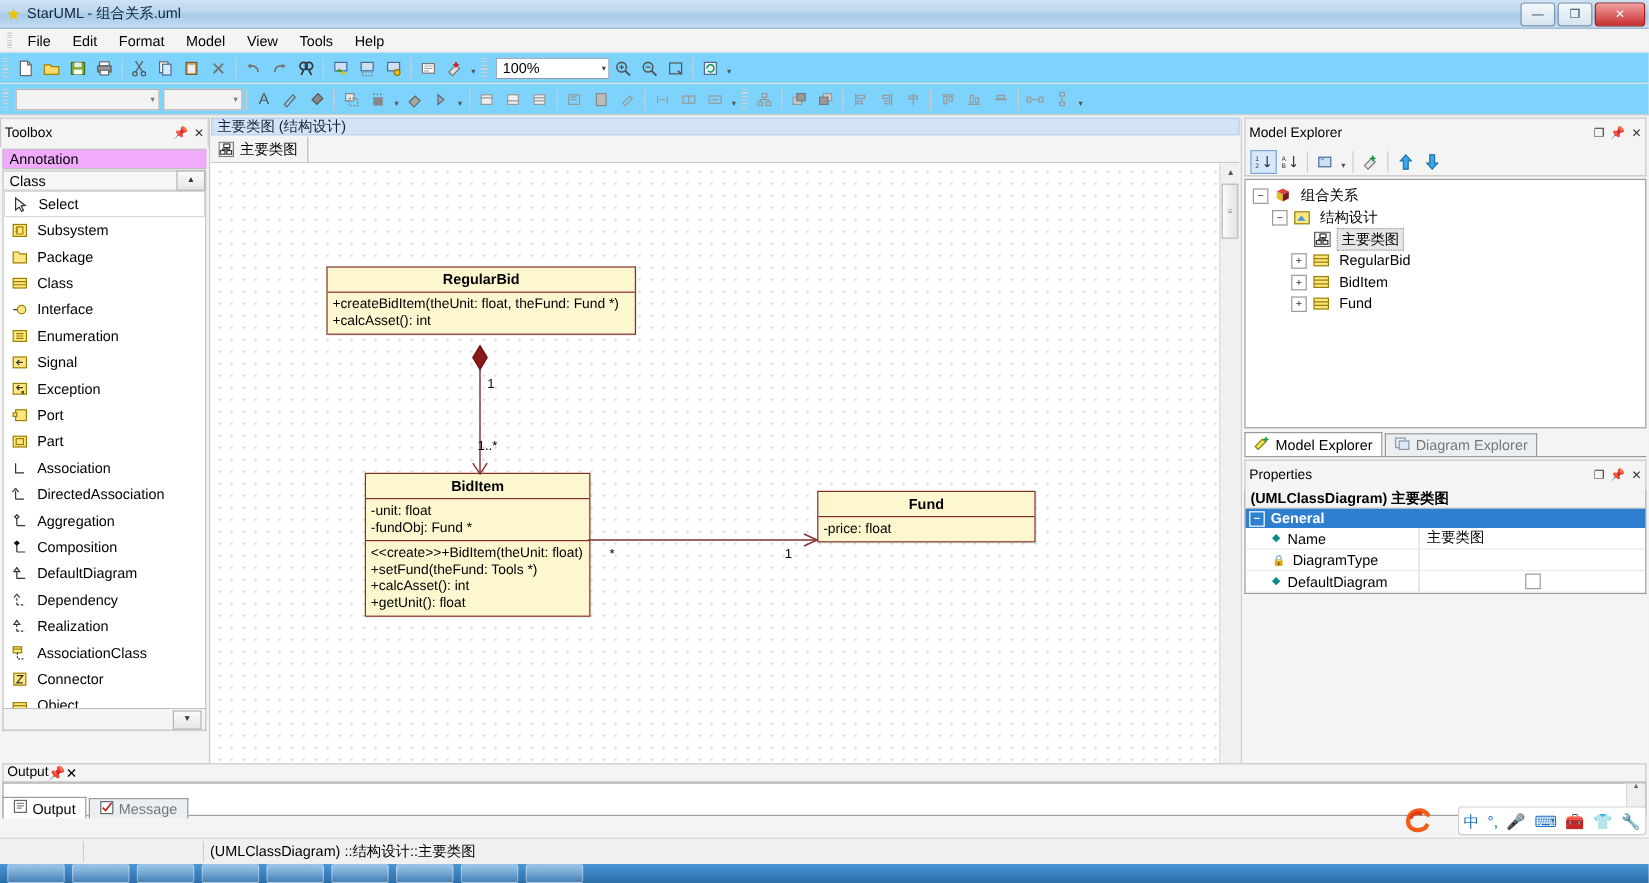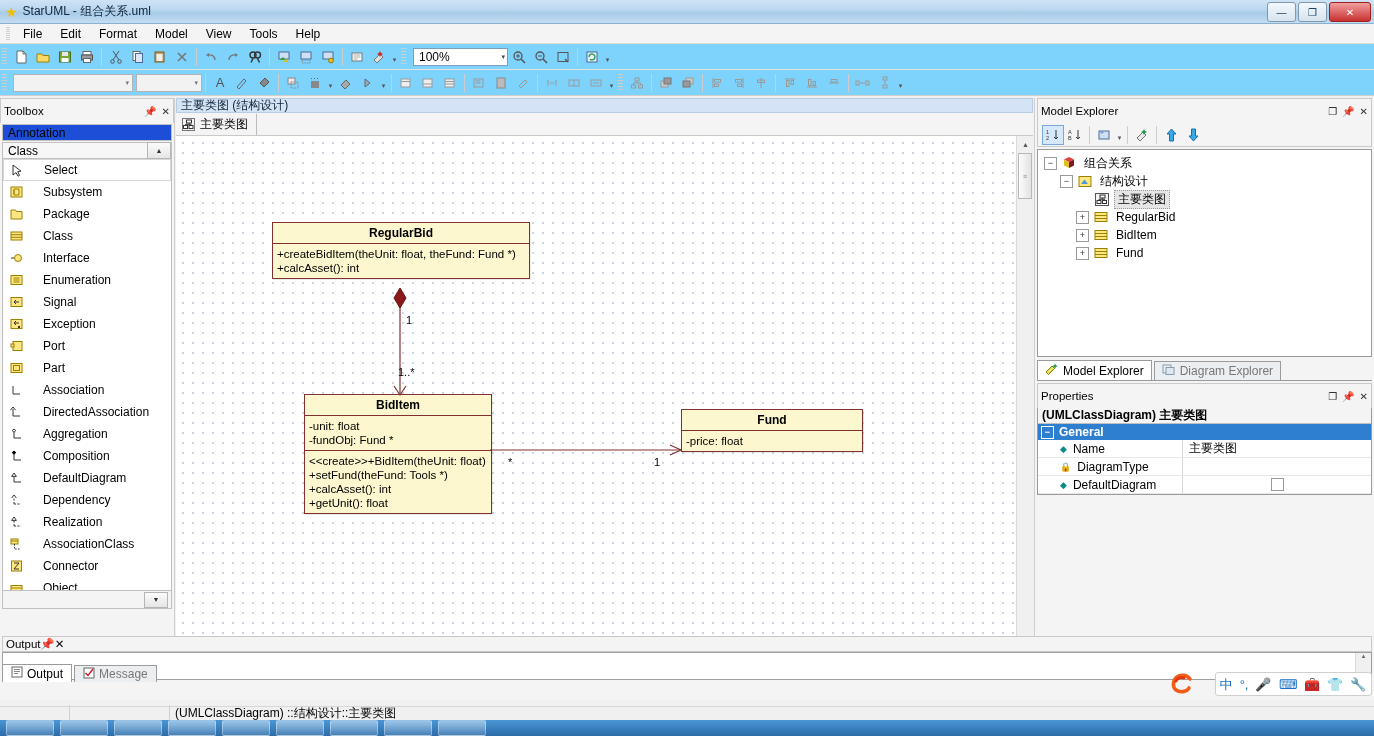--- a/index.html
+++ b/index.html
@@ -57,30 +57,30 @@
   .tbtn svg{display:block;}
   
   .workspace{position:absolute;left:0;top:98px;right:0;bottom:52px;}
   
   .toolbox{position:absolute;left:0;top:0;width:175px;bottom:0;background:#f4f4f4;
     border-right:1px solid #cfcfcf;box-sizing:border-box;}
   .pnl-head{height:16px;background:#f4f4f4;border:1px solid #c9c9c9;border-bottom:none;
     display:flex;align-items:center;padding:12px 3px;box-sizing:border-box;font-size:11.5px;}
   .pnl-head .sp{flex:1;}
   .pnl-head .ic{font-size:10px;color:#333;margin-left:5px;}
-  .grp{height:17px;border:1px solid #c0c0c0;background:#1d4ed8;display:flex;align-items:center;
+  .grp{height:17px;border:1px solid #c0c0c0;background:#f0abfc;display:flex;align-items:center;
     padding-left:5px;box-sizing:border-box;font-size:12px;margin:1px 2px 0 2px;}
   .grp.sel{background:#f7f7f7;}
   .grp .updown{margin-left:auto;width:22px;height:15px;border:1px solid #b5b5b5;
     background:linear-gradient(to bottom,#fbfbfb,#e6e6e6);display:flex;align-items:center;
     justify-content:center;font-size:7px;color:#333;}
   .tblist{margin:0 2px;border:1px solid #c0c0c0;border-top:none;background:#fff;
     height:432px;overflow:hidden;box-sizing:border-box;}
   .tbitem{height:22px;display:flex;align-items:center;padding-left:6px;font-size:12px;
-    box-sizing:border-box;gap:12px;}
+    box-sizing:border-box;}
   .tbitem.active{background:#fff;border:1px solid #d8d8d8;}
   .tbicon{width:15px;height:15px;margin-right:7px;display:flex;align-items:center;
     justify-content:center;flex:0 0 15px;}
   .tbscroll{margin:0 2px;height:18px;display:flex;align-items:center;justify-content:flex-end;
     border:1px solid #c0c0c0;border-top:none;background:#f4f4f4;box-sizing:border-box;padding-right:3px;}
   .tbscroll .dn{width:22px;height:14px;border:1px solid #b5b5b5;
     background:linear-gradient(to bottom,#fbfbfb,#e6e6e6);display:flex;align-items:center;
     justify-content:center;font-size:7px;color:#333;}
   
   .center{position:absolute;left:176px;top:0;right:341px;bottom:0;background:#fff;}
@@ -147,21 +147,21 @@
   .prow{height:17px;display:flex;align-items:center;font-size:12px;border-bottom:1px solid #e8e8e8;}
   .prow .pk{width:145px;display:flex;align-items:center;padding-left:22px;box-sizing:border-box;
     border-right:1px solid #d8d8d8;height:100%;}
   .prow .pv{flex:1;padding-left:6px;display:flex;align-items:center;height:100%;}
   .pmark{margin-right:6px;font-size:9px;color:#0b8a8a;}
   .pmark.lock{color:#1a4fb0;}
   .chk{width:11px;height:11px;border:1px solid #9a9a9a;background:#fff;}
   .btmtabs{position:absolute;left:2px;right:2px;bottom:2px;height:20px;display:flex;align-items:flex-end;}
   .out-head{height:16px;background:#f4f4f4;border:1px solid #c9c9c9;display:flex;
     align-items:center;padding:0 3px;box-sizing:border-box;font-size:11.5px;}
-  .statusbar{position:absolute;left:0;right:0;bottom:16px;height:14px;background:#f0f0f0;
+  .statusbar{position:absolute;left:0;right:0;bottom:16px;height:22px;background:#f0f0f0;
     border-top:1px solid #d6d6d6;display:flex;align-items:center;box-sizing:border-box;}
   .sbcell{height:17px;border-right:1px solid #d0d0d0;box-sizing:border-box;
     display:flex;align-items:center;padding-left:5px;font-size:12px;}
   .taskbar{position:absolute;left:0;right:0;bottom:0;height:16px;
     background:linear-gradient(to bottom,#4b96d6,#2a6ca8);overflow:hidden;display:flex;align-items:center;}
   .tbicon2{width:46px;height:14px;margin-left:6px;border-radius:2px;
     background:linear-gradient(to bottom,rgba(255,255,255,.45),rgba(255,255,255,.12));
     border:1px solid rgba(255,255,255,.35);}
   
   .imebar{position:absolute;right:2px;bottom:40px;height:22px;display:flex;align-items:center;

